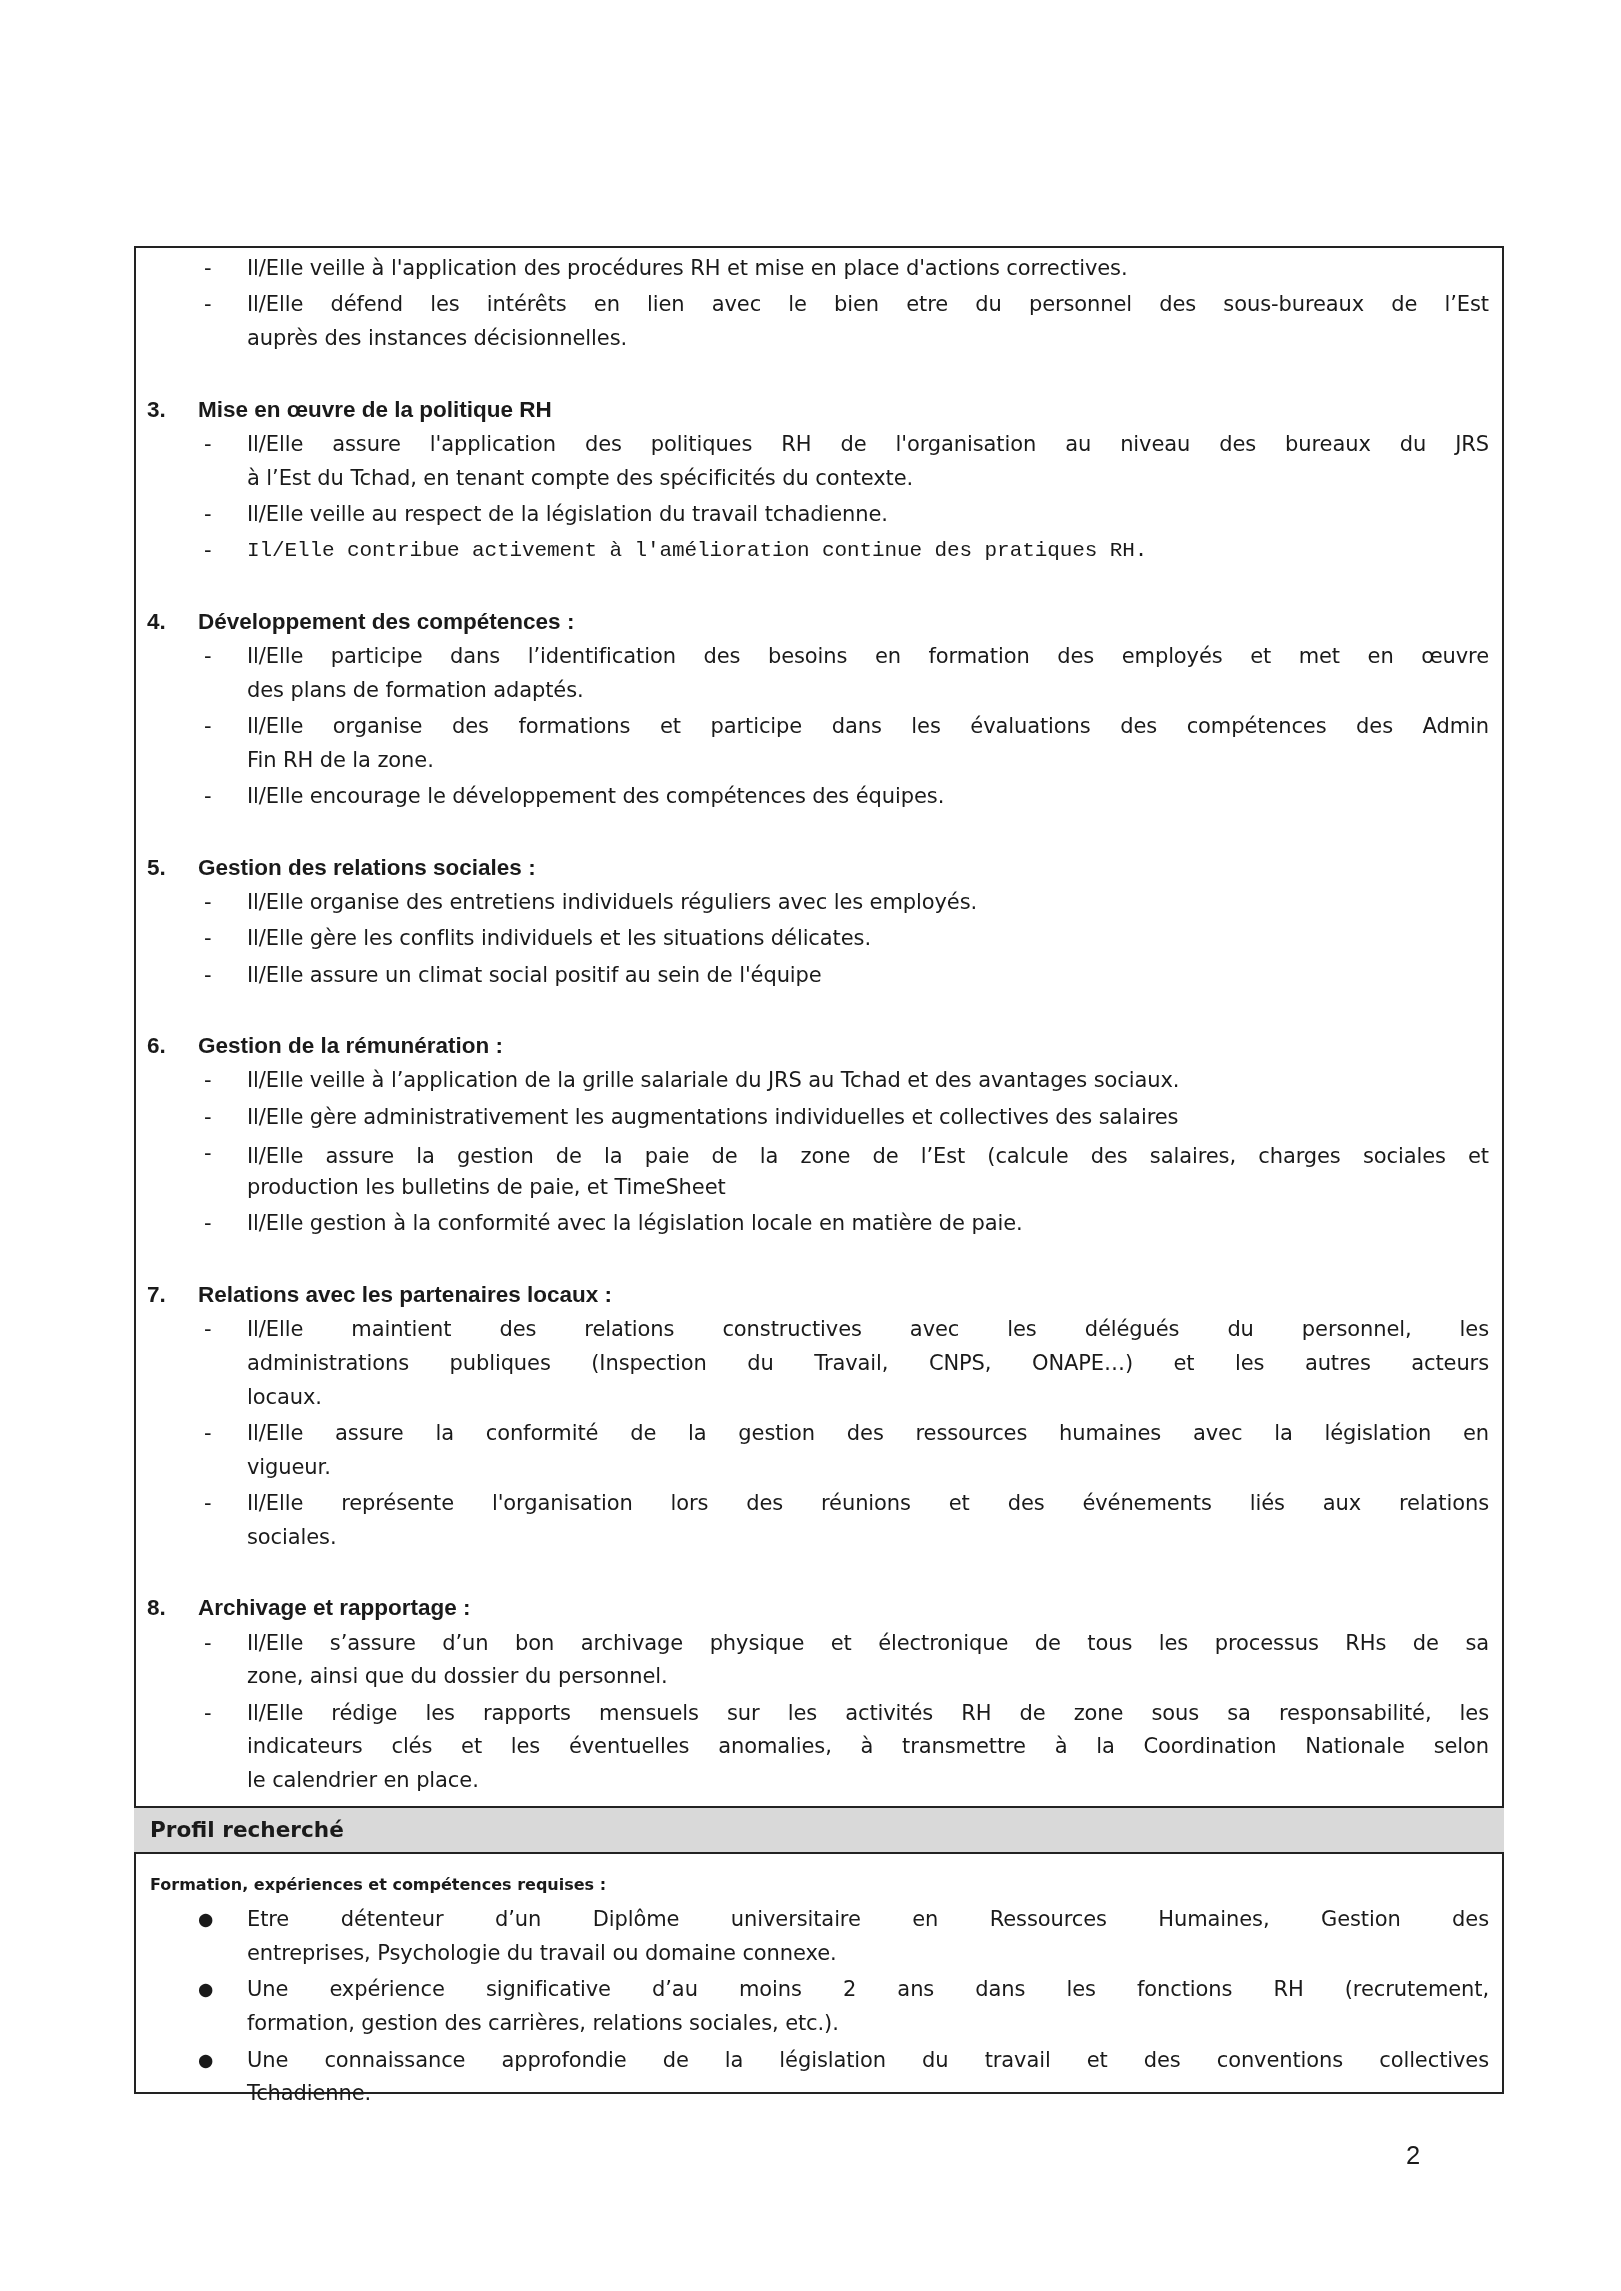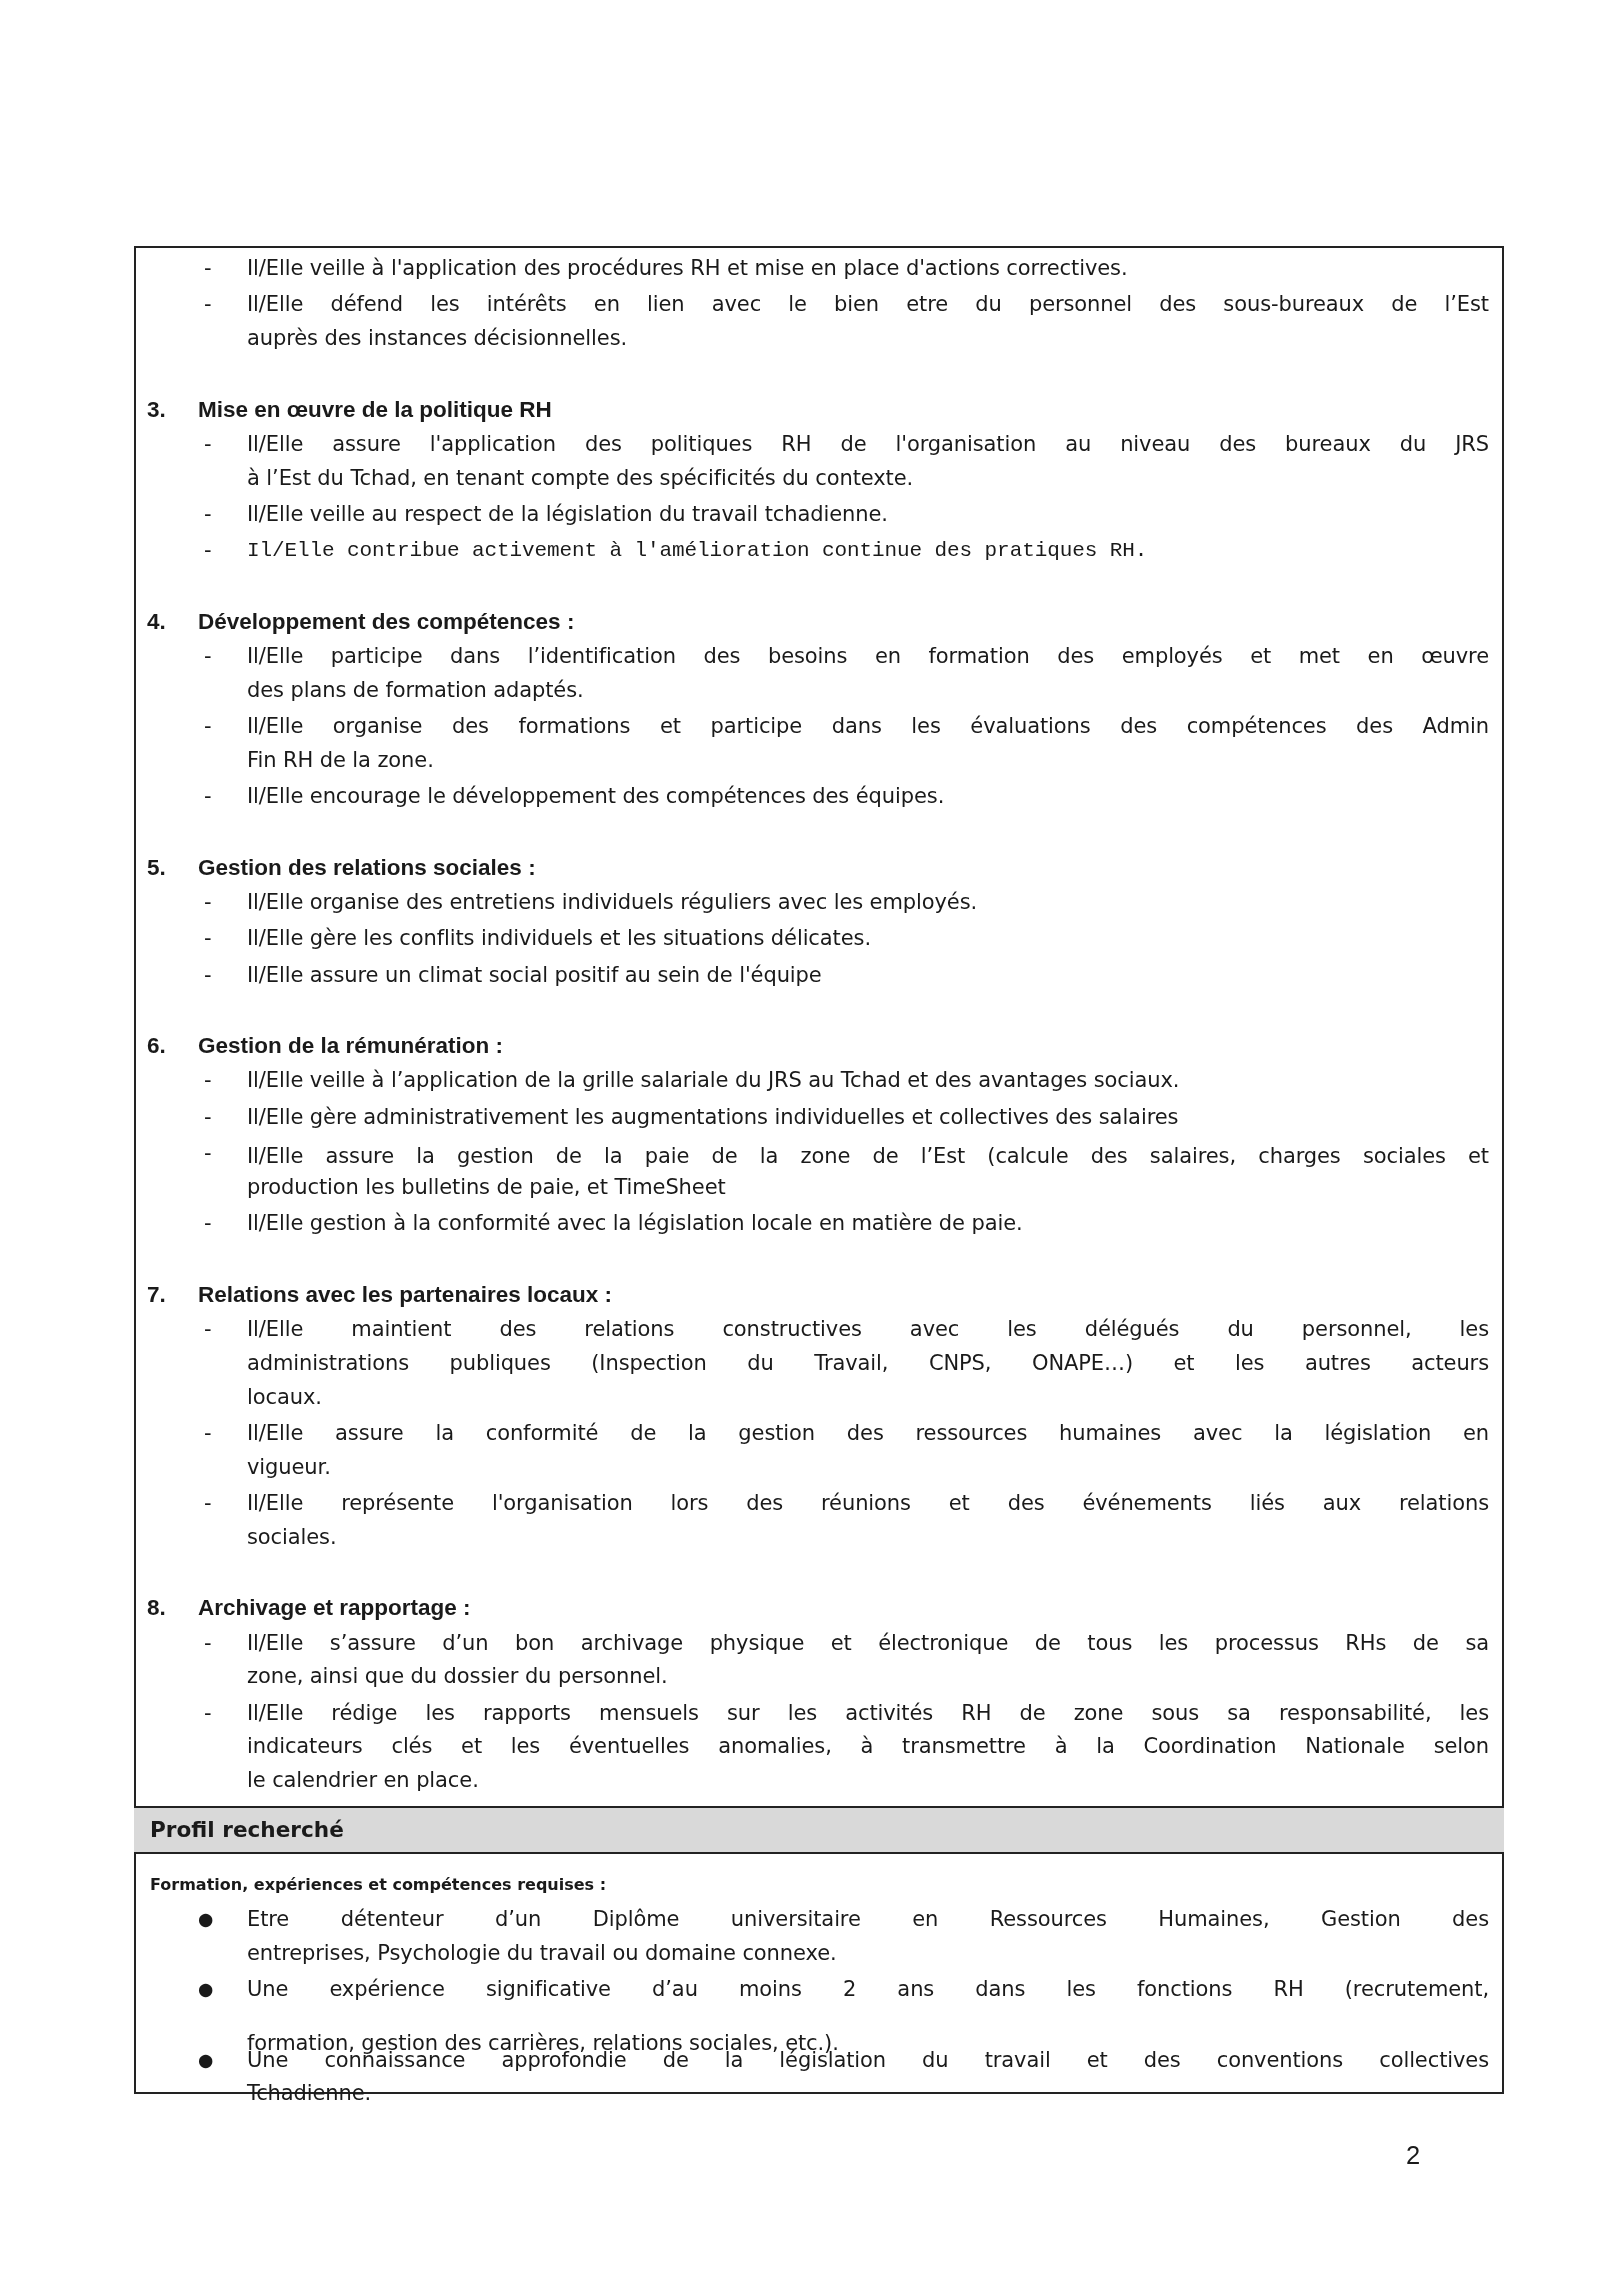--- a/index.html
+++ b/index.html
@@ -93,20 +93,20 @@
       <div class="line body-line justify" style="top: 1699px;">Il/Elle rédige les rapports mensuels sur les activités RH de zone sous sa responsabilité, les</div>
       <div class="line body-line justify" style="top: 1732px;">indicateurs clés et les éventuelles anomalies, à transmettre à la Coordination Nationale selon</div>
       <div class="line body-line" style="top: 1766px;">le calendrier en place.</div>
       <div class="profile-title" style="top: 1815px;">Profil recherché</div>
       <div class="req-title" style="top: 1870px;">Formation, expériences et compétences requises :</div>
       <div class="marker bullet-marker" style="top: 1905px;">●</div>
       <div class="line body-line justify" style="top: 1905px;">Etre détenteur d’un Diplôme universitaire en Ressources Humaines, Gestion des</div>
       <div class="line body-line" style="top: 1939px;">entreprises, Psychologie du travail ou domaine connexe.</div>
       <div class="marker bullet-marker" style="top: 1975px;">●</div>
       <div class="line body-line justify" style="top: 1975px;">Une expérience significative d’au moins 2 ans dans les fonctions RH (recrutement,</div>
-      <div class="line body-line" style="top: 2009px; margin-top: 20px;">formation, gestion des carrières, relations sociales, etc.).</div>
+      <div class="line body-line" style="top: 2009px;">formation, gestion des carrières, relations sociales, etc.).</div>
       <div class="marker bullet-marker" style="top: 2046px;">●</div>
       <div class="line body-line justify" style="top: 2046px;">Une connaissance approfondie de la législation du travail et des conventions collectives</div>
       <div class="line body-line" style="top: 2079px;">Tchadienne.</div>
     </div>
   <div class="page-number">2</div>
 </div>
 
 
 </body></html>

